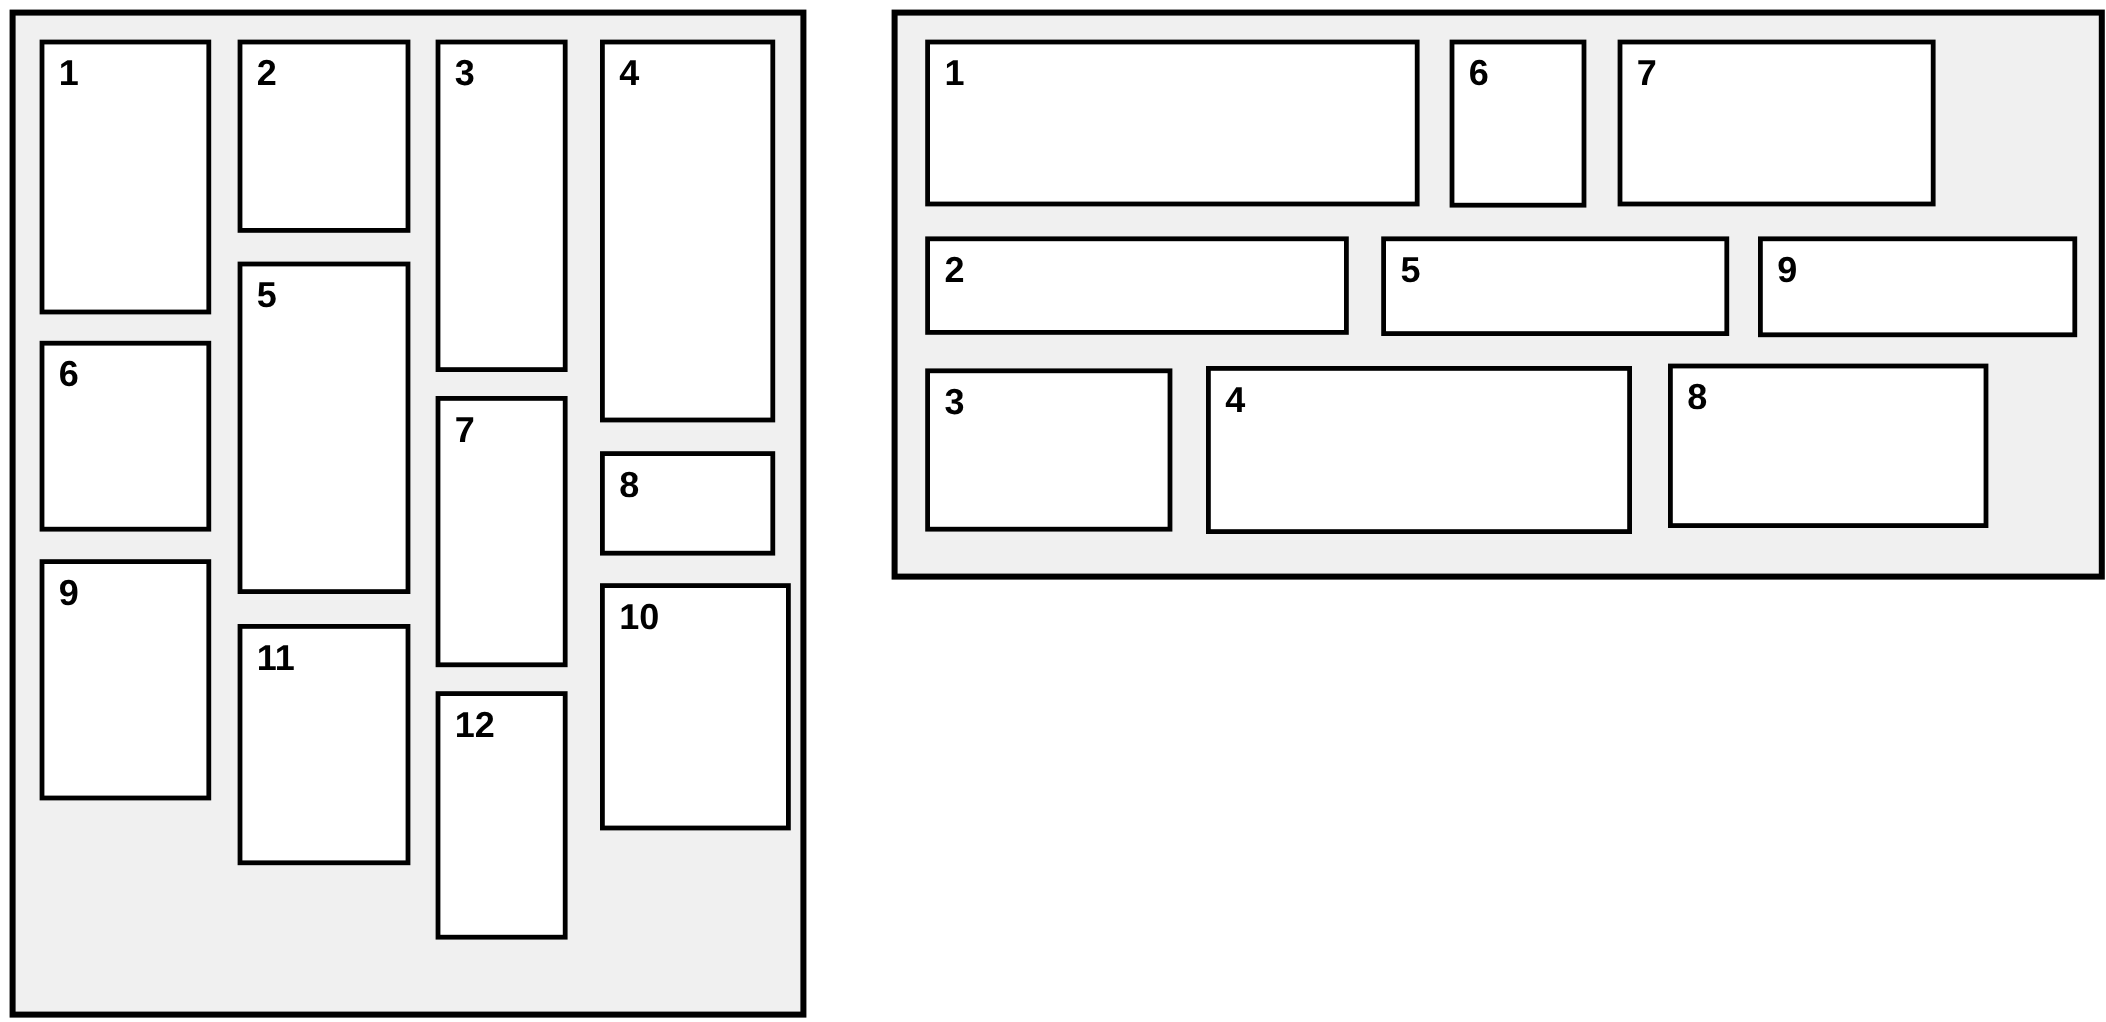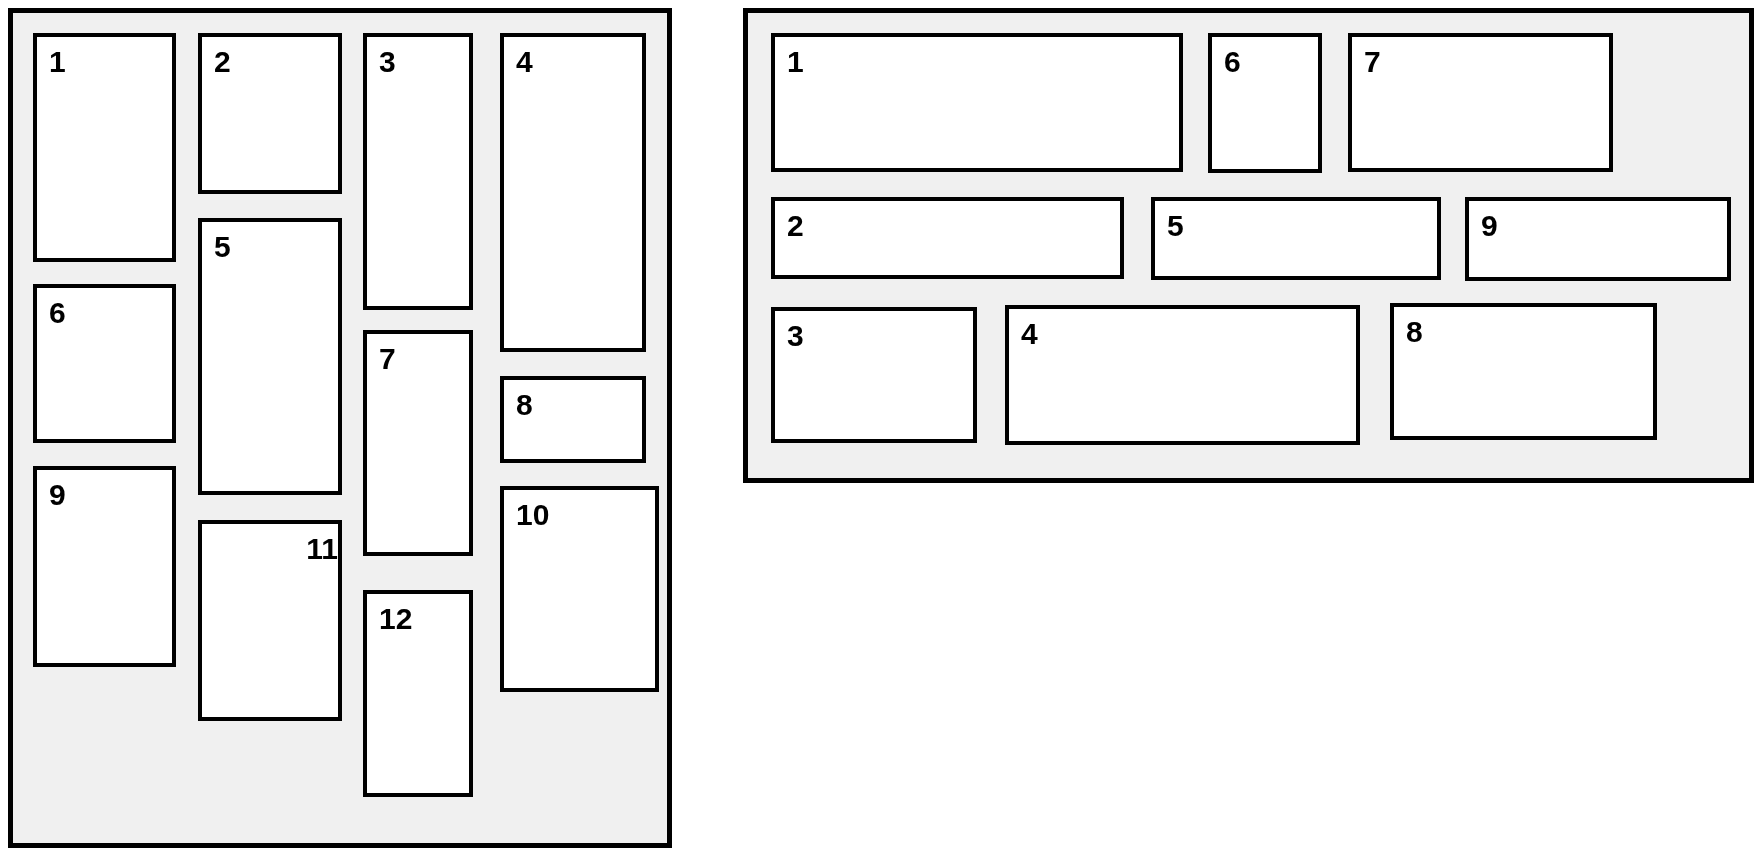--- a/index.html
+++ b/index.html
@@ -45,22 +45,22 @@
     <div class="mbox" style="left:20px;  top:20px;  width:143px; height:229px;"><span>1</span></div>
     <div class="mbox" style="left:185px; top:20px;  width:144px; height:161px;"><span>2</span></div>
     <div class="mbox" style="left:350px; top:20px;  width:110px; height:277px;"><span>3</span></div>
     <div class="mbox" style="left:487px; top:20px;  width:146px; height:319px;"><span>4</span></div>
     <div class="mbox" style="left:185px; top:205px; width:144px; height:277px;"><span>5</span></div>
     <div class="mbox" style="left:20px;  top:271px; width:143px; height:159px;"><span>6</span></div>
     <div class="mbox" style="left:350px; top:317px; width:110px; height:226px;"><span>7</span></div>
     <div class="mbox" style="left:487px; top:363px; width:146px; height:87px;"><span>8</span></div>
     <div class="mbox" style="left:20px;  top:453px; width:143px; height:201px;"><span>9</span></div>
     <div class="mbox" style="left:487px; top:473px; width:159px; height:206px;"><span>10</span></div>
-    <div class="mbox" style="left:185px; top:507px; width:144px; height:201px;text-align:right;"><span>11</span></div>
-    <div class="mbox" style="left:350px; top:563px; width:110px; height:207px;margin-top:14px;"><span>12</span></div>
+    <div class="mbox" style="left:185px; top:507px; width:144px; height:201px;"><span>11</span></div>
+    <div class="mbox" style="left:350px; top:563px; width:110px; height:207px;"><span>12</span></div>
   </div>
 
   <div class="panel" style="left:743px; top:8px; width:1011px; height:475px;">
     <div class="mbox" style="left:23px;  top:20px;  width:412px; height:139px;"><span>1</span></div>
     <div class="mbox" style="left:460px; top:20px;  width:114px; height:140px;"><span>6</span></div>
     <div class="mbox" style="left:600px; top:20px;  width:265px; height:139px;"><span>7</span></div>
     <div class="mbox" style="left:23px;  top:184px; width:353px; height:82px;"><span>2</span></div>
     <div class="mbox" style="left:403px; top:184px; width:290px; height:83px;"><span>5</span></div>
     <div class="mbox" style="left:717px; top:184px; width:266px; height:84px;"><span>9</span></div>
     <div class="mbox" style="left:23px;  top:294px; width:206px; height:136px;"><span>3</span></div>

